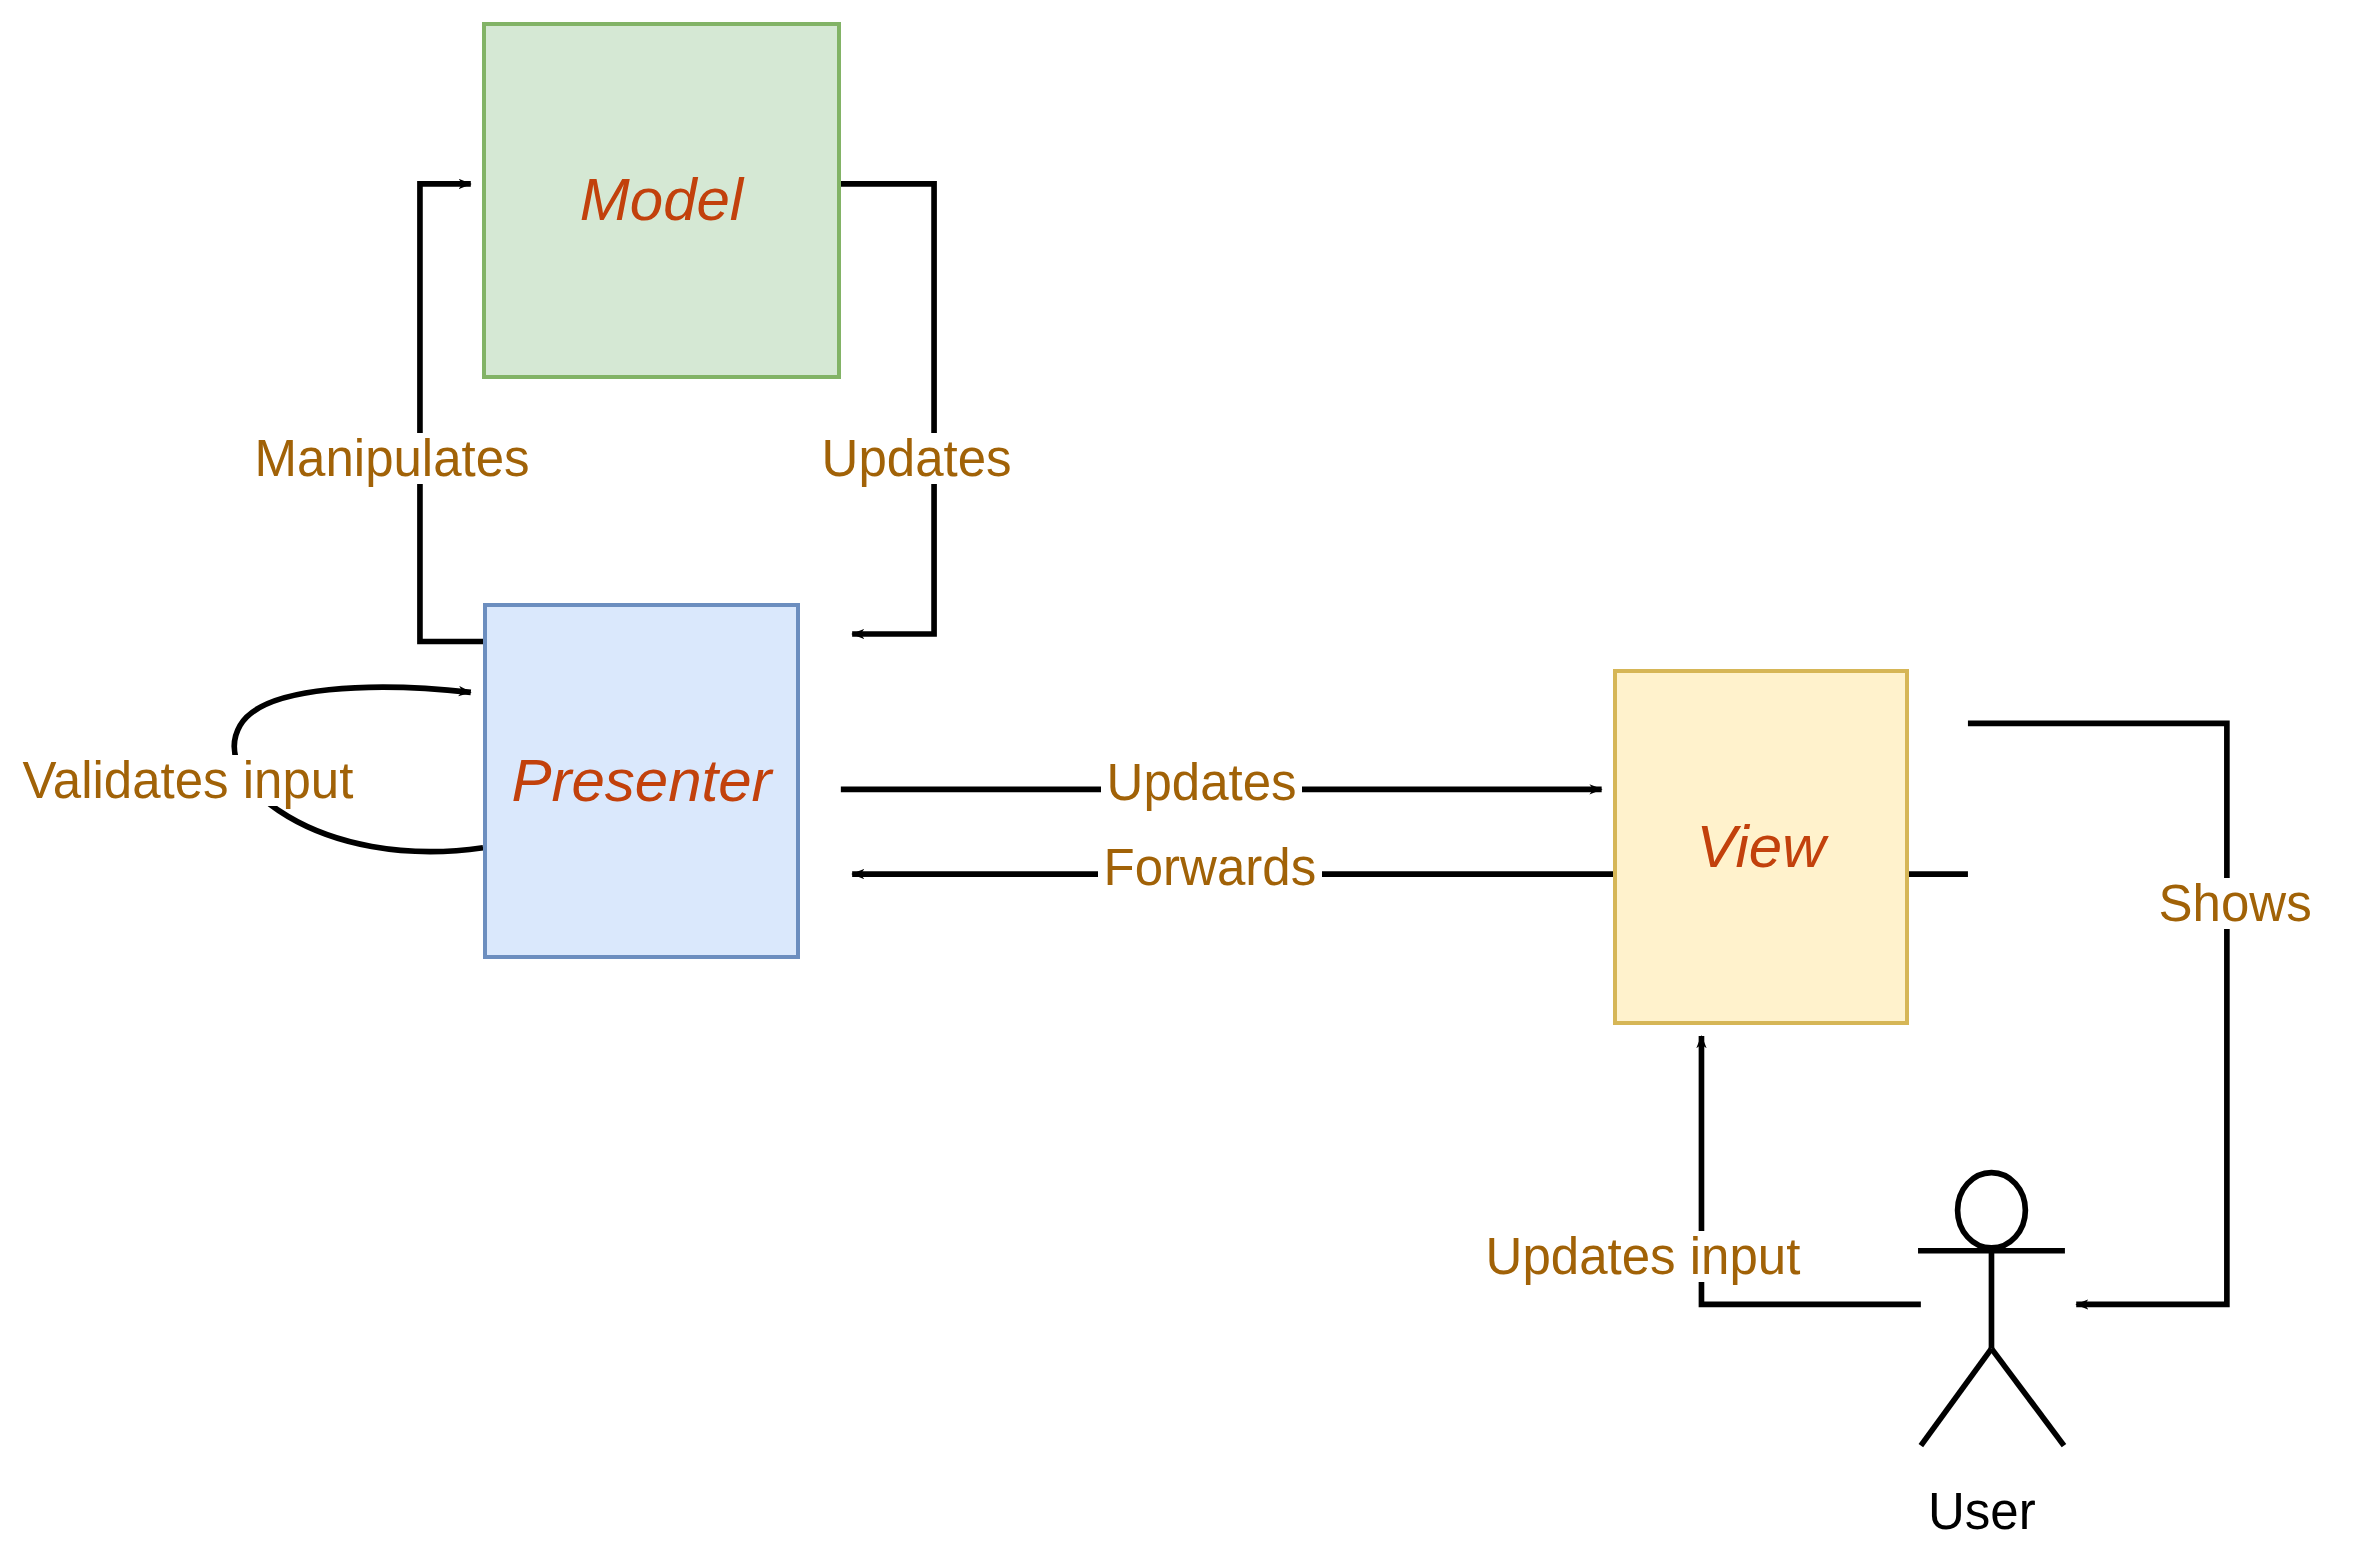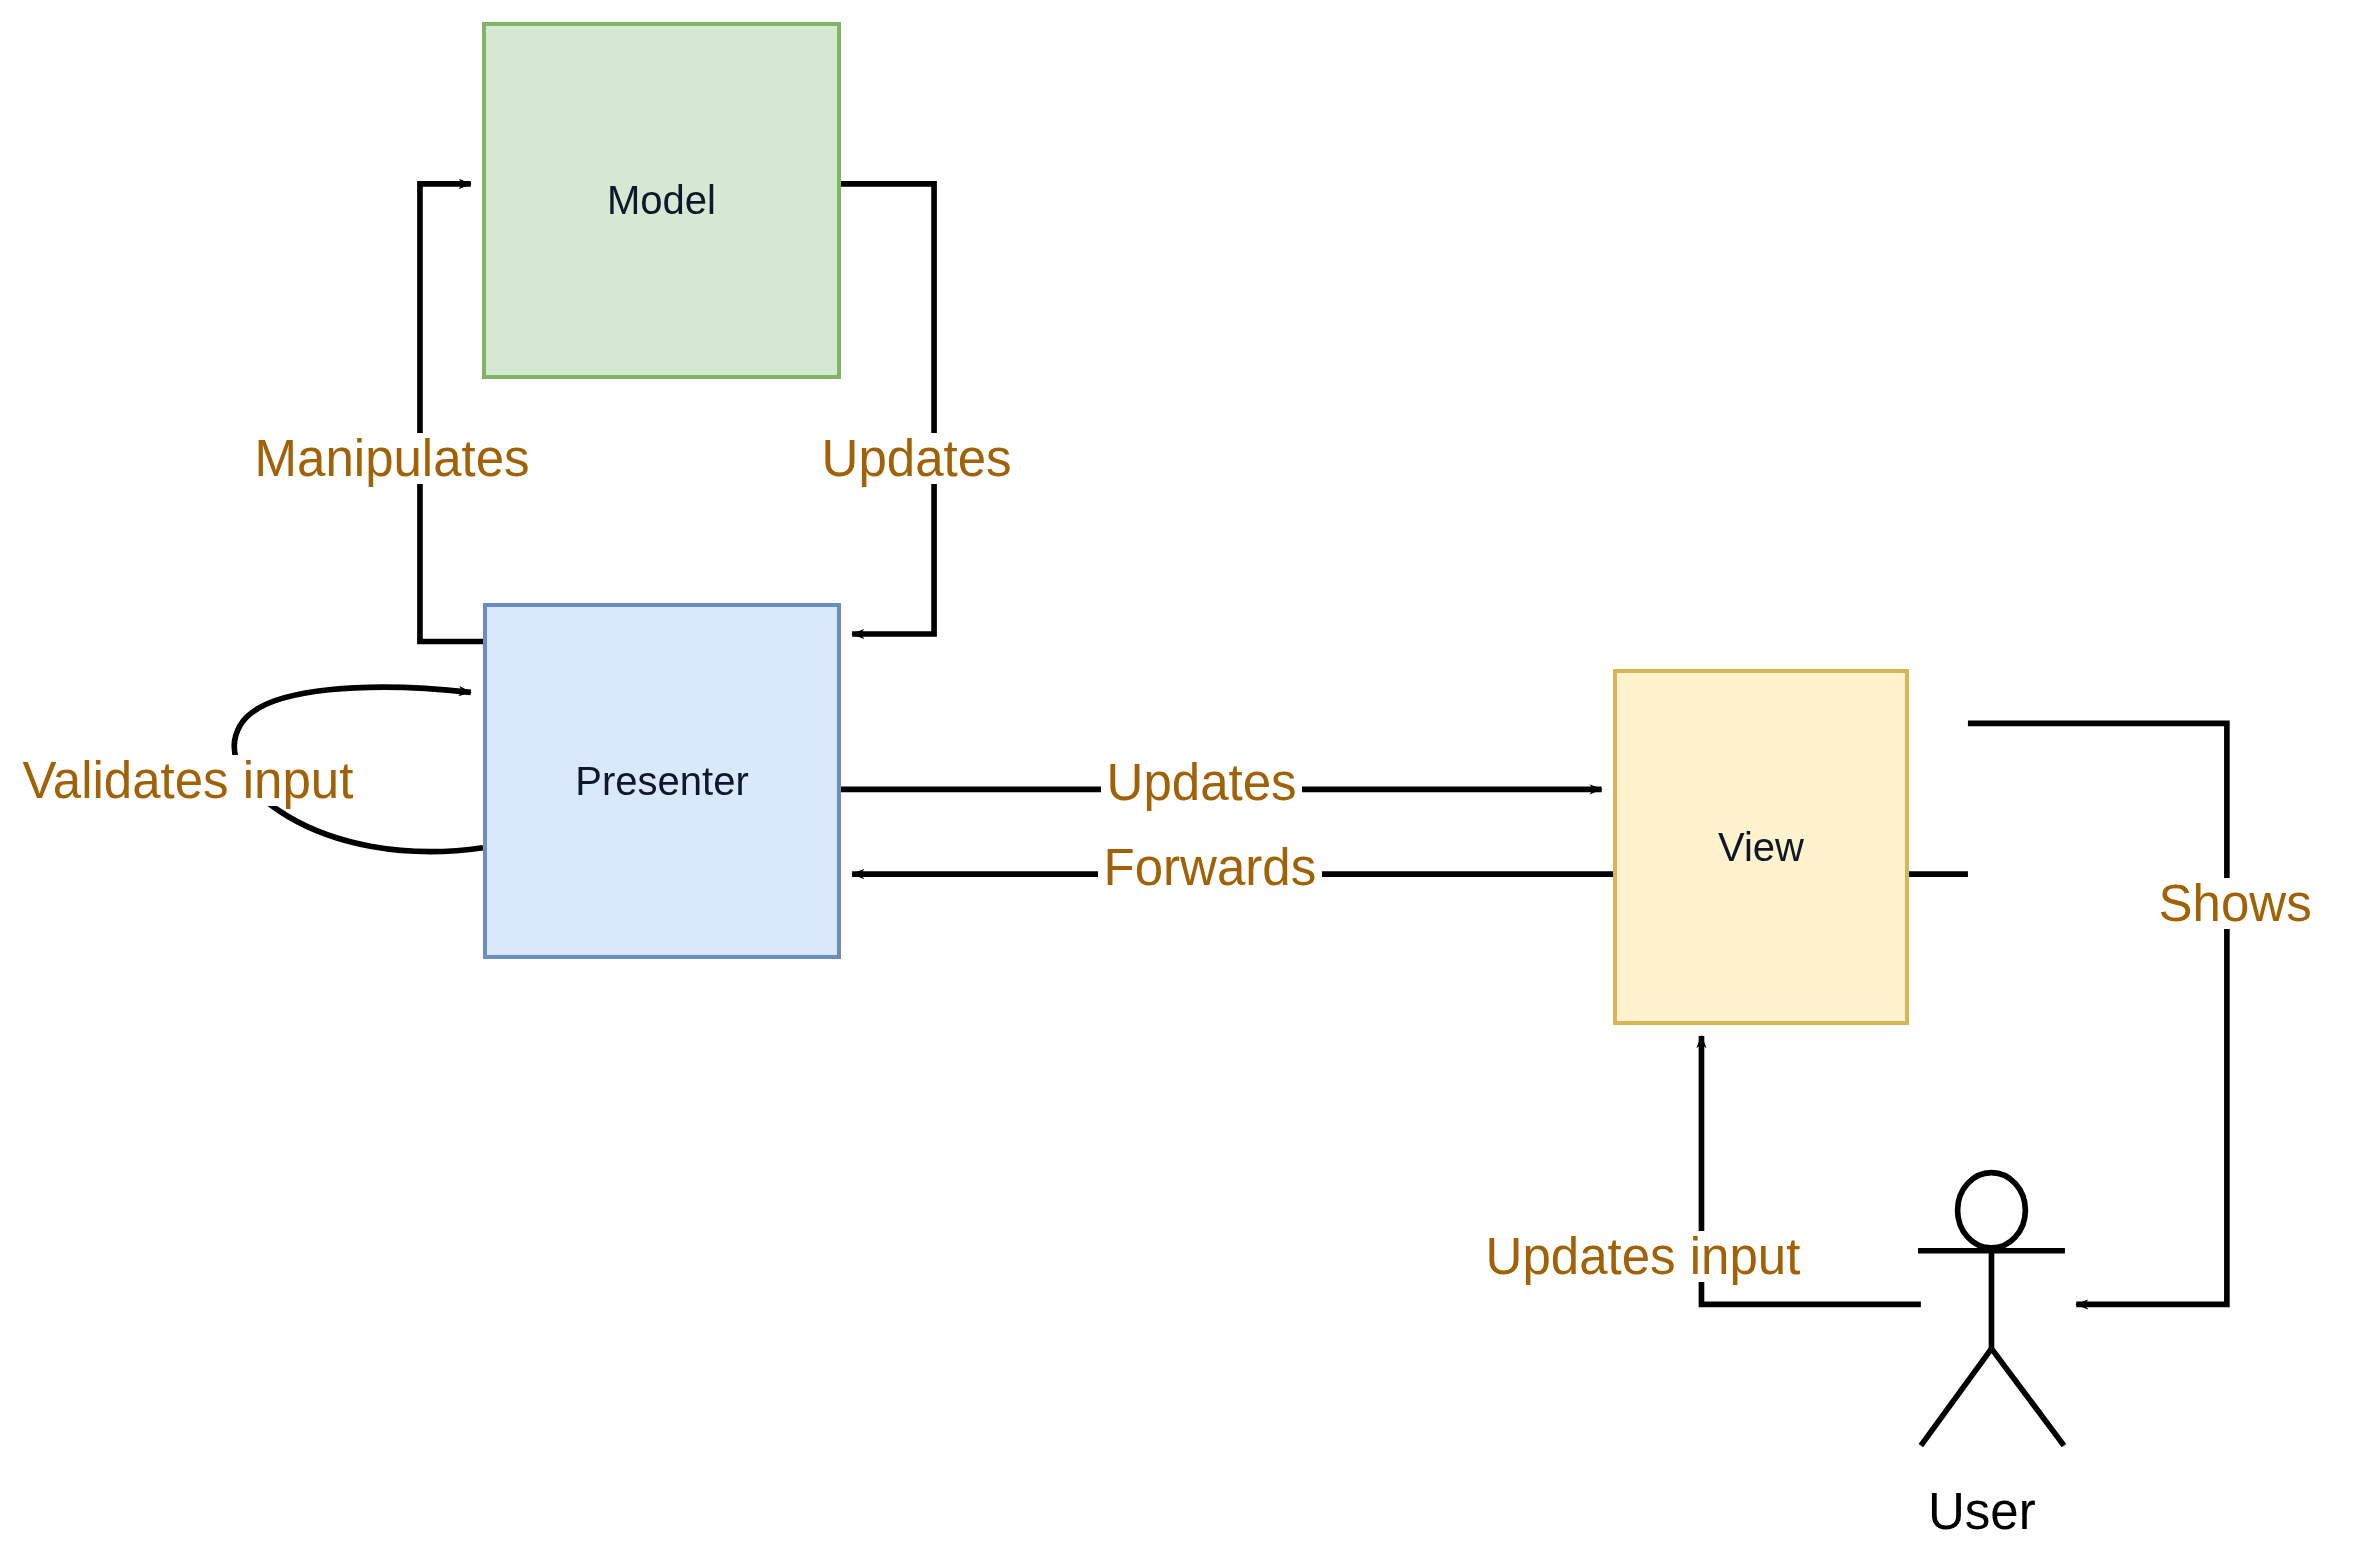--- a/index.html
+++ b/index.html
@@ -28,24 +28,25 @@
     position: absolute;
     box-sizing: border-box;
     display: flex;
     align-items: center;
     justify-content: center;
     border-style: solid;
     border-width: 4.7px;
   }
   .node-label {
     font-family: "Liberation Sans", sans-serif;
-    font-size: 40px;
-    color: #0f172a;
+    font-size: 60px;
+    color: #c2410c;
     line-height: 1;
     white-space: nowrap;
+    font-style: italic;
   }
   .edge-label {
     position: absolute;
     font-family: "Liberation Sans", sans-serif;
     font-size: 51px;
     color: #a16207;
     line-height: 1;
     white-space: nowrap;
     background: #ffffff;
     padding: 0 5.6px;
@@ -94,21 +95,21 @@
       <line x1="2037" y1="1328" x2="2193" y2="1328"></line>
       <line x1="2115" y1="1432" x2="2040" y2="1535"></line>
       <line x1="2115" y1="1432" x2="2192" y2="1535"></line>
     </g>
   </svg>
 
   <div class="node-box" style="left:482px; top:21.7px; width:359px; height:357px; background:#d5e8d4; border-color:#82b366;">
     <span class="node-label">Model</span>
   </div>
 
-  <div class="node-box" style="left:483px; top:603px; width:358px; height:356px; background:#dae8fc; border-color:#6c8ebf;">
+  <div class="node-box" style="left:483px; top:603px; width:317px; height:356px; background:#dae8fc; border-color:#6c8ebf;">
     <span class="node-label">Presenter</span>
   </div>
 
   <div class="node-box" style="left:1613px; top:669px; width:296px; height:356px; background:#fff2cc; border-color:#d6b656;">
     <span class="node-label">View</span>
   </div>
 
   <span class="edge-label" style="left:249px; top:433px;">Manipulates</span>
 
   <span class="edge-label" style="left:816px; top:433px;">Updates</span>

